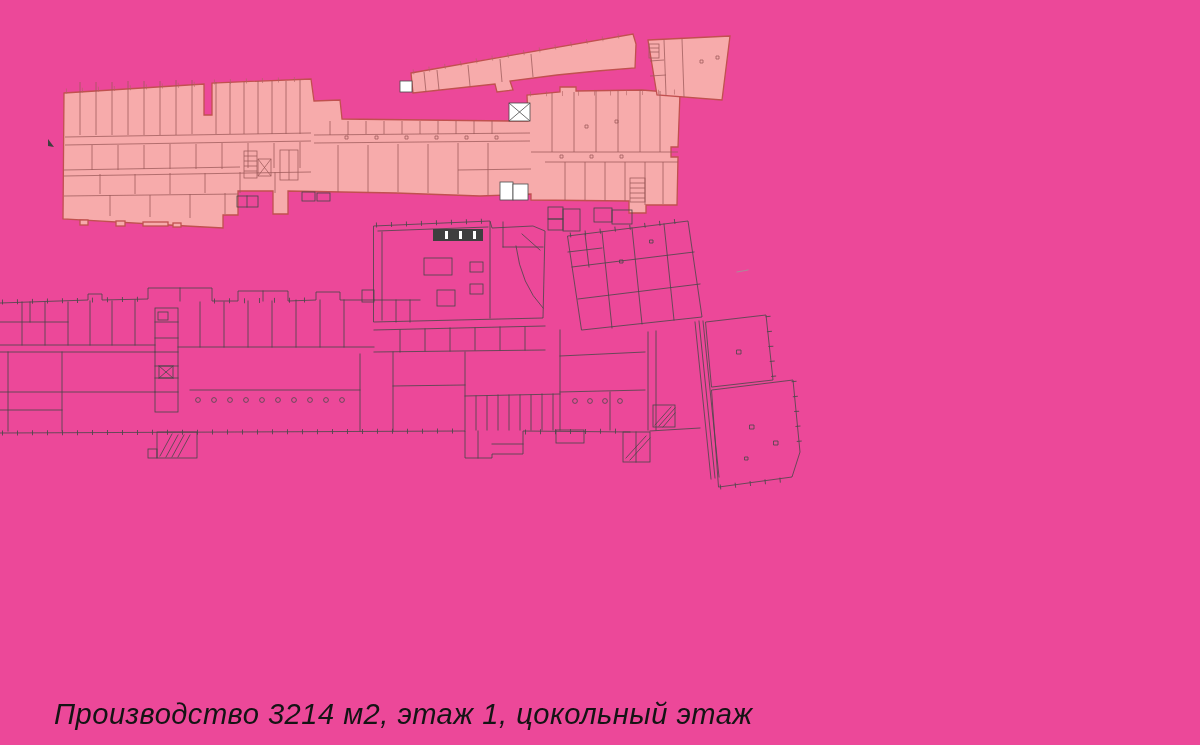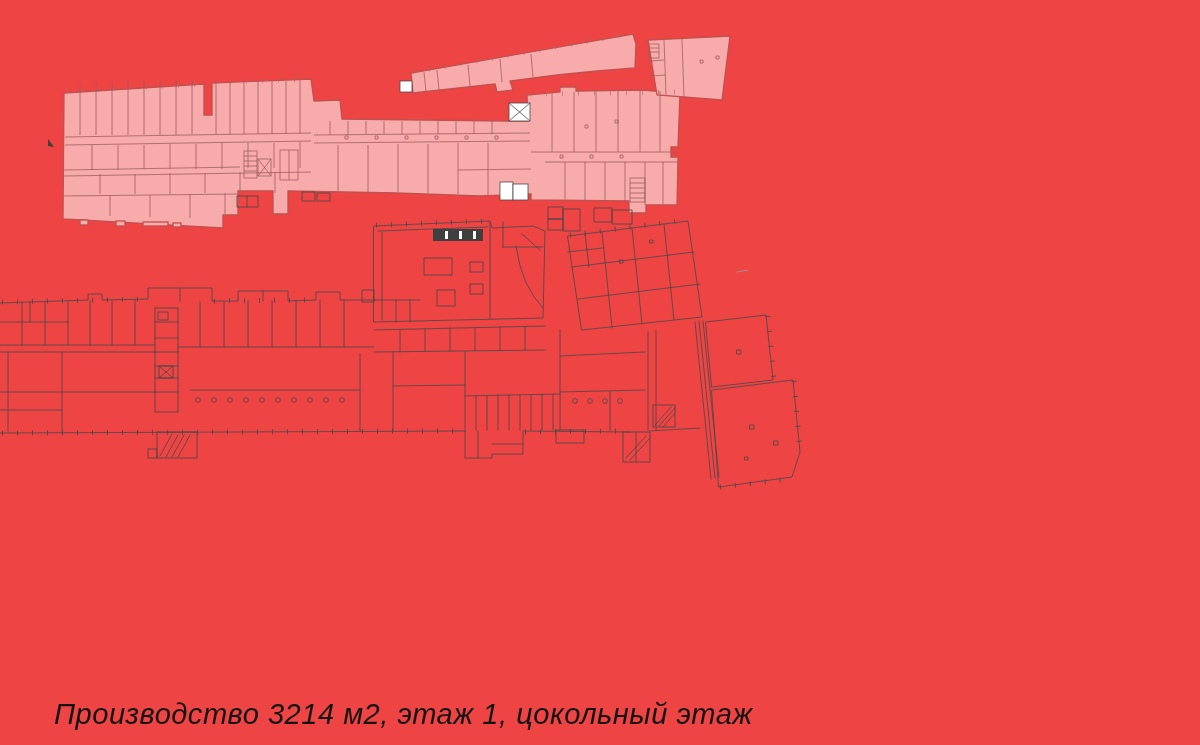--- a/index.html
+++ b/index.html
@@ -1,16 +1,16 @@
 <!DOCTYPE html>
 <html><head>
 <meta charset="utf-8">
 <style>
   html,body{margin:0;padding:0;background:#ffffff;}
-  .stage{position:relative;width:1200px;height:745px;background:#ef4444;overflow:hidden;
+  .stage{position:relative;width:1200px;height:745px;background:#ec4899;overflow:hidden;
          font-family:"Liberation Sans",sans-serif;}
   .plan-svg{position:absolute;left:0;top:0;}
   .caption{position:absolute;left:54px;top:697px;font-style:italic;font-size:30px;
            letter-spacing:.5px;color:#141414;white-space:nowrap;
            transform:scaleX(.97);transform-origin:left center;}
   .gline{fill:none;stroke-width:.8;stroke-linecap:square;}
   .tickline{fill:none;stroke-width:5;stroke-dasharray:1 14;opacity:.85;}
   .ptick{fill:none;stroke-width:5;stroke-dasharray:1 15;opacity:.6;}
 </style>
 </head>

